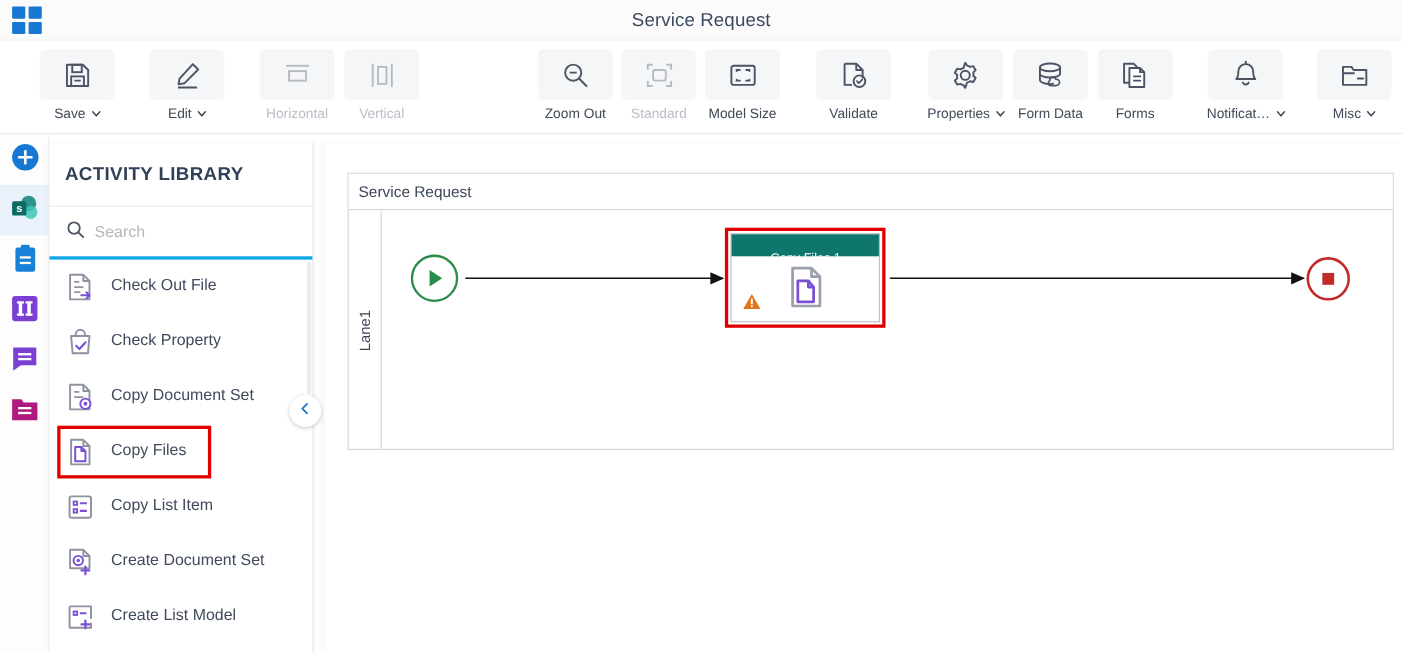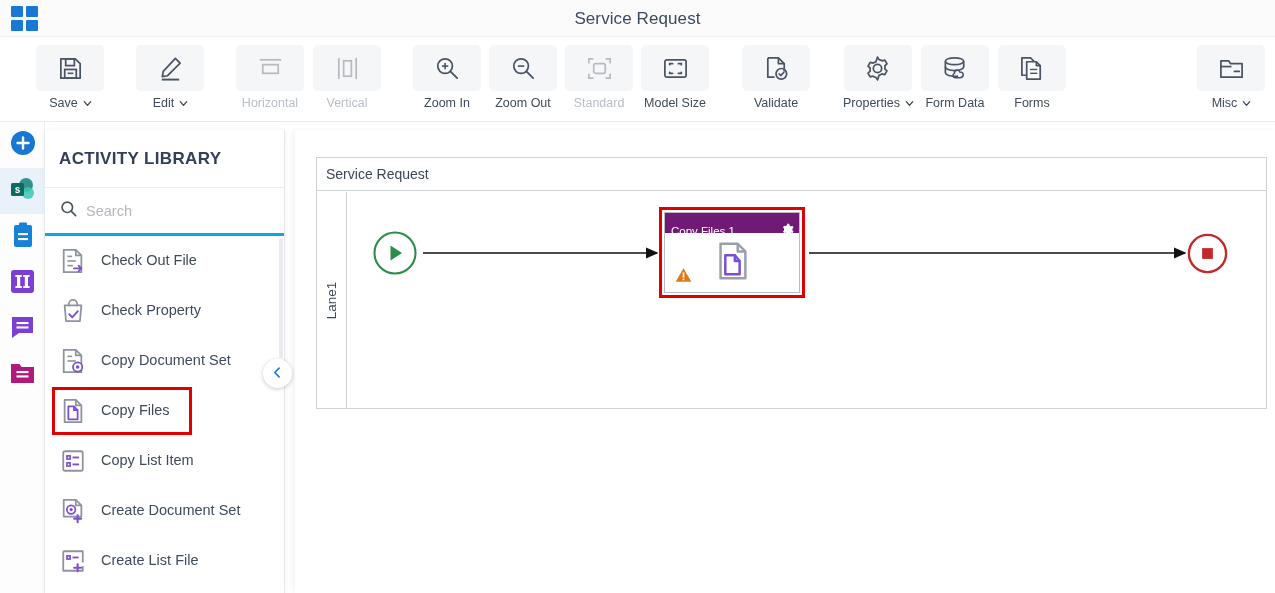--- a/index.html
+++ b/index.html
@@ -143,23 +143,24 @@
   
   .node {
     position: absolute; left: 317px; top: 20px; width: 136px; height: 81px;
     background: #ffffff; border: 1px solid #b9bec6;
   }
   .node-hl {
     position: absolute; left: 312px; top: 15px; width: 146px; height: 91px;
     border: 3px solid #e00000;
   }
   .node-head {
-    height: 20px; background: #701a75;
+    height: 20px; background: #0f766e;
     display: flex; align-items: center; justify-content: space-between;
     padding: 16px 5px 0 6px;
+    flex-direction: column;
   }
   .node-head .nh-title { font-size: 11.5px; color: #ffffff; }
   .node-body { position: relative; height: 60px; }
   .node-doc { position: absolute; left: 50%; top: 7px; transform: translateX(-50%); }
   .node-warn { position: absolute; left: 10px; bottom: 6px; }
 
   .hl-box {
     position: absolute; border: 3px solid #e00000; pointer-events: none;
   }
 </style>
@@ -227,33 +228,20 @@
         <svg width="27" height="27" viewBox="0 0 28 28">
           <line x1="5" y1="3" x2="5" y2="25" stroke="#4a5464" stroke-width="1.8"></line>
           <line x1="23" y1="3" x2="23" y2="25" stroke="#4a5464" stroke-width="1.8"></line>
           <rect x="10" y="6" width="8" height="16" fill="none" stroke="#4a5464" stroke-width="1.8"></rect>
         </svg>
       </div>
       <div class="tb-label">
         <span>Vertical</span>
       </div>
     </div>
-    <div class="tb-btn" style="left: 413px;">
-      <div class="tb-tile">
-        <svg width="27" height="27" viewBox="0 0 28 28">
-          <circle cx="11.5" cy="11.5" r="7.6" fill="none" stroke="#4a5464" stroke-width="1.8"></circle>
-          <line x1="17" y1="17" x2="24" y2="24" stroke="#4a5464" stroke-width="1.9" stroke-linecap="round"></line>
-          <line x1="8.2" y1="11.5" x2="14.8" y2="11.5" stroke="#4a5464" stroke-width="1.7"></line>
-          <line x1="11.5" y1="8.2" x2="11.5" y2="14.8" stroke="#4a5464" stroke-width="1.7"></line>
-        </svg>
-      </div>
-      <div class="tb-label">
-        <span>Zoom In</span>
-      </div>
-    </div>
     <div class="tb-btn" style="left: 489px;">
       <div class="tb-tile">
         <svg width="27" height="27" viewBox="0 0 28 28">
           <circle cx="11.5" cy="11.5" r="7.6" fill="none" stroke="#4a5464" stroke-width="1.8"></circle>
           <line x1="17" y1="17" x2="24" y2="24" stroke="#4a5464" stroke-width="1.9" stroke-linecap="round"></line>
           <line x1="8.2" y1="11.5" x2="14.8" y2="11.5" stroke="#4a5464" stroke-width="1.7"></line>
         </svg>
       </div>
       <div class="tb-label">
         <span>Zoom Out</span>
@@ -329,20 +317,37 @@
         <svg width="27" height="27" viewBox="0 0 28 28">
           <path d="M3 3h9l4 4v14H3z" fill="none" stroke="#4a5464" stroke-width="1.8" stroke-linejoin="round"></path>
           <path d="M8 7h10l4 4v14H8z" fill="#ffffff" stroke="#4a5464" stroke-width="1.8" stroke-linejoin="round"></path>
           <path d="M18 7v4h4" fill="none" stroke="#4a5464" stroke-width="1.8" stroke-linejoin="round"></path>
           <line x1="11.5" y1="15" x2="19" y2="15" stroke="#4a5464" stroke-width="1.5"></line>
           <line x1="11.5" y1="19" x2="19" y2="19" stroke="#4a5464" stroke-width="1.5"></line>
         </svg>
       </div>
       <div class="tb-label">
         <span>Forms</span>
+      </div>
+    </div>
+    <div class="tb-btn" style="left: 1097px;">
+      <div class="tb-tile">
+        <svg width="27" height="27" viewBox="0 0 28 28">
+          <path d="M14 3.4c-4 0-7 3-7 6.9 0 5.3-2 7.1-2 7.1h18s-2-1.8-2-7.1c0-3.9-3-6.9-7-6.9z" fill="none" stroke="#4a5464" stroke-width="1.8" stroke-linejoin="round"></path>
+          <line x1="14" y1="1" x2="14" y2="3.4" stroke="#4a5464" stroke-width="1.8" stroke-linecap="round"></line>
+          <path d="M11.3 20.8a2.9 2.9 0 0 0 5.4 0" fill="none" stroke="#4a5464" stroke-width="1.8" stroke-linecap="round"></path>
+        </svg>
+      </div>
+      <div class="tb-label">
+        <span>Notificat…</span>
+        <span class="chev">
+          <svg width="11" height="11" viewBox="0 0 24 24" fill="none" stroke="currentColor" stroke-width="3" stroke-linecap="round" stroke-linejoin="round">
+            <polyline points="5,8 12,16 19,8"></polyline>
+          </svg>
+        </span>
       </div>
     </div>
     <div class="tb-btn" style="left: 1197px;">
       <div class="tb-tile">
         <svg width="27" height="27" viewBox="0 0 28 28">
           <path d="M3 6h8l2 3h12v14H3z" fill="none" stroke="#4a5464" stroke-width="1.8" stroke-linejoin="round"></path>
           <path d="M3 12h11" fill="none" stroke="#4a5464" stroke-width="1.8"></path>
           <line x1="17" y1="17" x2="22" y2="17" stroke="#4a5464" stroke-width="1.8" stroke-linecap="round"></line>
         </svg>
       </div>
@@ -495,21 +500,21 @@
       <div class="act-item">
         <span class="act-ico">
           <svg width="26" height="26" viewBox="0 0 28 28">
             <path d="M3.5 3.5h21v12m0 4v5h-21v-21" fill="#fff" stroke="#8d93a0" stroke-width="1.9" stroke-linejoin="round"></path>
             <rect x="7.5" y="8.5" width="3.4" height="3.4" fill="none" stroke="#7b4fd4" stroke-width="1.8"></rect>
             <line x1="13.5" y1="10.2" x2="20" y2="10.2" stroke="#7b4fd4" stroke-width="2"></line>
             <line x1="19" y1="17.5" x2="19" y2="25" stroke="#7b4fd4" stroke-width="2.2" stroke-linecap="round"></line>
             <line x1="15.2" y1="21.2" x2="22.8" y2="21.2" stroke="#7b4fd4" stroke-width="2.2" stroke-linecap="round"></line>
           </svg>
         </span>
-        <span class="act-lbl">Create List File</span>
+        <span class="act-lbl">Create List Model</span>
       </div>
     </div>
   <div class="panel-scrollbar"></div>
 </div>
 
 <div class="collapse-btn">
   <span>
     <svg width="13" height="13" viewBox="0 0 24 24" fill="none" stroke="#1878d4" stroke-width="3" stroke-linecap="round" stroke-linejoin="round">
       <polyline points="15,4 7,12 15,20"></polyline>
     </svg>

